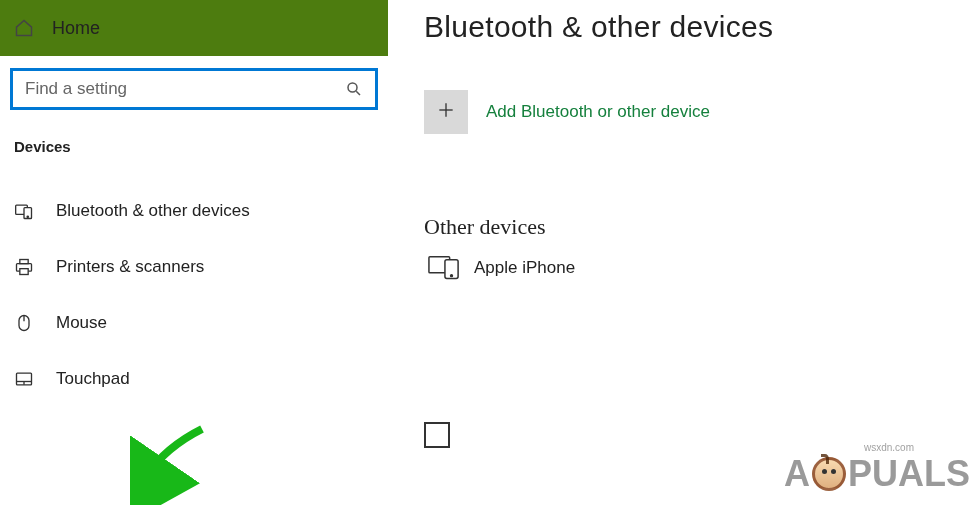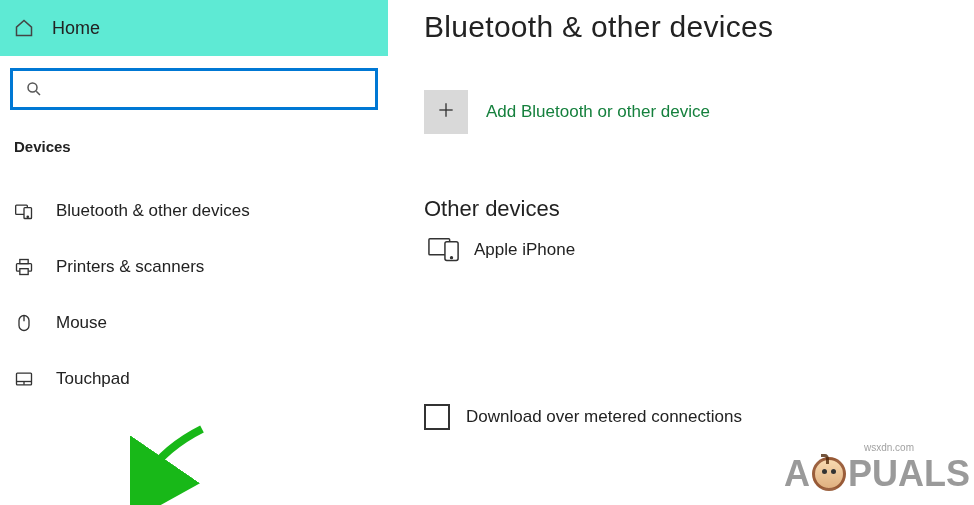--- a/index.html
+++ b/index.html
@@ -1,20 +1,20 @@
 <!DOCTYPE html>
 <html><head>
   <meta charset="utf-8">
   <style>
     * { margin: 0; padding: 0; box-sizing: border-box; font-family: "Segoe UI", Arial, sans-serif; }
     body { width: 974px; height: 505px; background: #fff; display: flex; overflow: hidden; position: relative; }
 
     
     .sidebar { width: 388px; background: #fff; display: flex; flex-direction: column; }
-    .home-row { height: 56px; background: #5eead4; display: flex; align-items: center; padding-left: 14px; gap: 18px; }
+    .home-row { height: 56px; background: #4d7c0f; display: flex; align-items: center; padding-left: 14px; gap: 18px; }
     .home-row .icon { width: 20px; height: 20px; color: #444; }
     .home-row .label { font-size: 18px; color: #222; }
 
     .search-wrap { padding: 12px 10px 0 10px; }
     .search-box { border: 3px solid #0078d4; height: 42px; display: flex; align-items: center; padding: 0 12px; }
     .search-box input { border: none; outline: none; flex: 1; font-size: 17px; color: #555; background: transparent; }
     .search-box input::placeholder { color: #666; }
     .search-box .icon { width: 18px; height: 18px; color: #555; }
 
     .category { padding: 28px 0 10px 14px; font-size: 15px; font-weight: 600; color: #222; }
@@ -31,21 +31,21 @@
 
     
     .main { flex: 1; padding-left: 36px; padding-top: 10px; position: relative; }
     .page-title { font-size: 30px; font-weight: 400; color: #222; letter-spacing: 0.3px; }
 
     .add-device { display: flex; align-items: center; gap: 18px; margin-top: 46px; cursor: pointer; }
     .add-tile { width: 44px; height: 44px; background: #d9d9d9; display: flex; align-items: center; justify-content: center; }
     .add-tile .icon svg { width: 20px; height: 20px; }
     .add-label { font-size: 17px; color: #15803d; }
 
-    .section-title { font-size: 22px; color: #222; margin-top: 62px; margin-bottom: 14px; }
+    .section-title { font-size: 22px; color: #222; margin-top: 80px; margin-bottom: 14px; font-family: Liberation Serif, serif; }
 
     .device-row { display: flex; align-items: center; gap: 14px; padding-left: 4px; }
     .device-icon { width: 32px; height: 28px; }
     .device-label { font-size: 17px; color: #222; }
 
     .metered-row { display: flex; align-items: center; gap: 16px; margin-top: 140px; }
     .cbox { width: 26px; height: 26px; border: 2px solid #333; }
     .metered-label { font-size: 17px; color: #222; }
 
     .helptext { font-size: 15px; color: #7a7a7a; margin-top: 10px; padding-right: 20px; }
@@ -67,20 +67,21 @@
     <span class="icon">
       <svg viewBox="0 0 24 24" fill="none" stroke="currentColor" stroke-width="1.8">
           <path d="M3 11 L12 3 L21 11 V21 H3 Z"></path>
         </svg>
     </span>
     <span class="label">Home</span>
   </div>
 
   <div class="search-wrap">
     <div class="search-box">
+      <input type="text" placeholder="Find a setting" style="">
       <span class="icon">
         <svg viewBox="0 0 24 24" fill="none" stroke="currentColor" stroke-width="2">
             <circle cx="10" cy="10" r="6"></circle>
             <path d="M15 15 L20 20"></path>
           </svg>
       </span>
     </div>
   </div>
 
   <div class="category">Devices</div>
@@ -155,21 +156,20 @@
           <rect x="1" y="3" width="22" height="17" rx="1"></rect>
           <rect x="18" y="6" width="14" height="20" rx="2" fill="#fff"></rect>
           <circle cx="25" cy="23" r="1" fill="#333"></circle>
         </svg>
     </span>
     <span class="device-label">Apple iPhone</span>
   </div>
 
   <div class="metered-row">
     <span class="cbox"></span>
-    <span class="metered-label">Download over metered connections</span>
   </div>
 
 
   <div class="wm-src">wsxdn.com</div>
   <div class="watermark">
     <span>A</span>
     <span class="face">
         <span class="hair"></span>
       </span>
     <span>PUALS</span>

